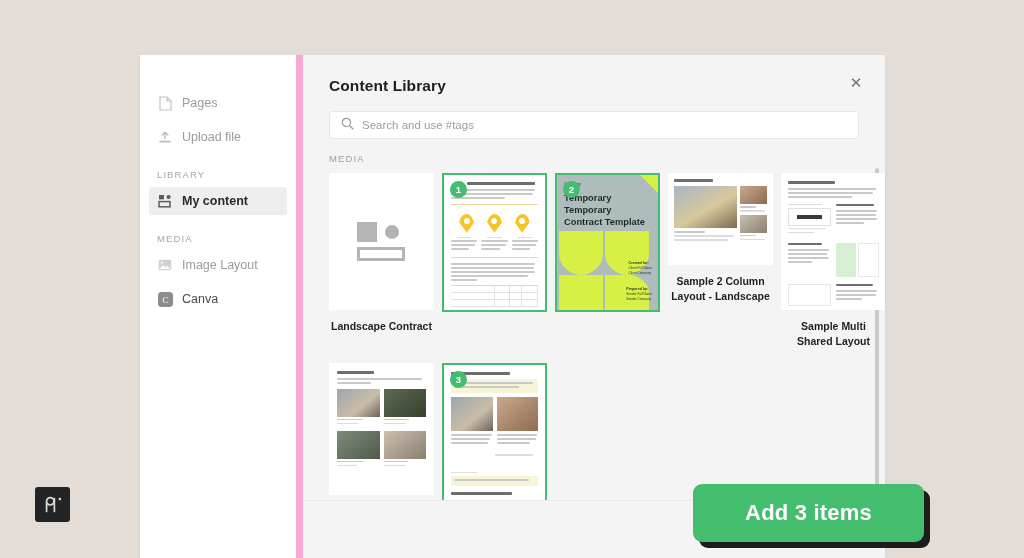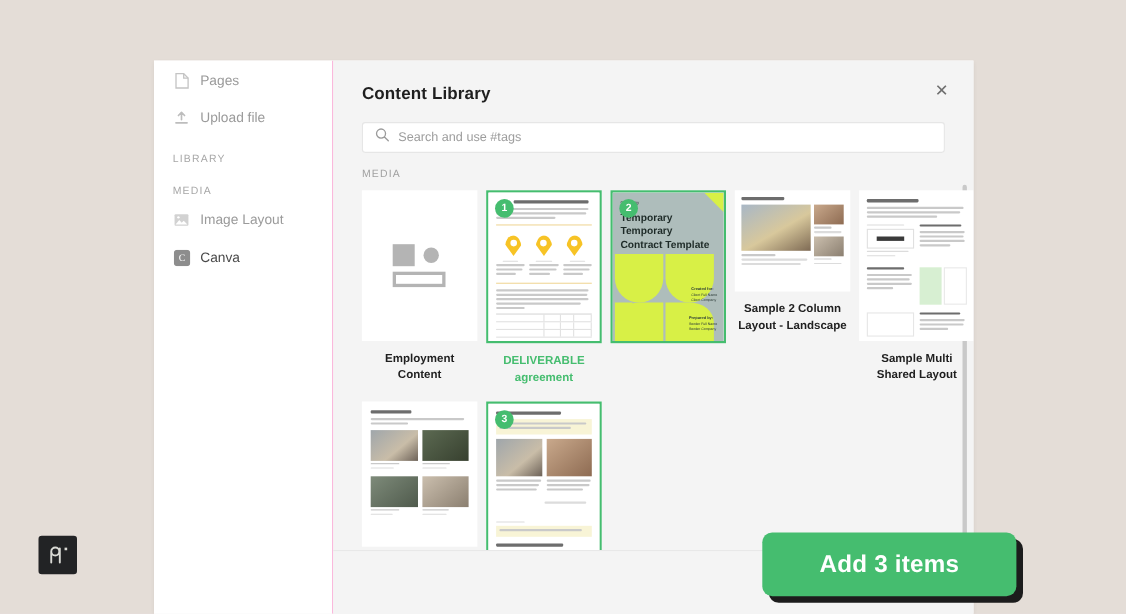--- a/index.html
+++ b/index.html
@@ -26,22 +26,22 @@
     background: #ffffff;
     display: flex;
     box-shadow: 0 1px 4px rgba(0,0,0,.06);
     overflow: hidden;
   }
 
   
   .sidebar {
     width: 163px; flex: 0 0 163px;
     background: #ffffff;
-    padding-top: 4px;
-    border-right: 1px solid #f9a8d4;
+    padding-top: 34px;
+    border-right: 7px solid #f9a8d4;
   }
   .nav-item {
     display: flex; align-items: center;
     height: 28px; margin: 0 9px;
     padding: 0 8px; border-radius: 3px;
     gap: 9px;
     font-size: 12.5px; color: #9b9b9b;
     white-space: nowrap;
   }
   .nav-item + .nav-item { margin-top: 6px; }
@@ -238,20 +238,30 @@
         <svg width="14" height="14" viewBox="0 0 14 14">
             <path d="M7 2.2v6.6M4.2 5L7 2.2 9.8 5" fill="none" stroke="#bdbdbd" stroke-width="1.5" stroke-linecap="round" stroke-linejoin="round"></path>
             <path d="M2 11.6h10" stroke="#bdbdbd" stroke-width="1.6" stroke-linecap="round"></path>
           </svg>
       </span>
       <span>Upload file</span>
     </div>
 
     <div class="section-label">LIBRARY</div>
 
+    <div class="nav-item active">
+      <span class="ico">
+        <svg width="14" height="14" viewBox="0 0 14 14">
+            <rect x="1" y="1" width="5" height="4.4" fill="#5d5d5d"></rect>
+            <circle cx="10.6" cy="3" r="2.1" fill="#5d5d5d"></circle>
+            <rect x="1" y="7.6" width="11" height="5.2" fill="none" stroke="#5d5d5d" stroke-width="1.5"></rect>
+          </svg>
+      </span>
+      <span>My content</span>
+    </div>
 
 
     <div class="section-label">MEDIA</div>
 
     <div class="nav-item">
       <span class="ico">
         <svg width="14" height="12" viewBox="0 0 14 12">
             <rect x="0.7" y="0.7" width="12.6" height="10.6" rx="1" fill="#d2d2d2"></rect>
             <path d="M1.6 10l3.4-4 2.2 2.6 1.8-1.9 3.4 3.3z" fill="#fff"></path>
             <circle cx="4.2" cy="3.6" r="1.1" fill="#fff"></circle>
@@ -301,21 +311,21 @@
             <div class="thumb ph-thumb">
               <div class="ph-glyph">
                 <div class="ph-row1">
                     <div class="ph-sq"></div>
                     <div class="ph-ci"></div>
                   </div>
                 <div class="ph-bar"></div>
               </div>
             </div>
           </div>
-          <div class="card-title">Employment Content</div>
+          <div class="card-title">Landscape Contract</div>
         </div>
 
         <div class="card sel">
           <div class="thumb-wrap">
             <div class="badge">1</div>
             <div class="thumb d1">
               <div class="doc">
                 <div class="ln h" style="width:78%; margin-left:18%;"></div>
                 <div class="ln" style="width:96%"></div>
                 <div class="ln" style="width:94%"></div>
@@ -368,21 +378,20 @@
                   <div class="tr">
                       <div style="flex:4"></div>
                       <div style="flex:1.4"></div>
                       <div style="flex:1"></div>
                       <div style="flex:1.4"></div>
                     </div>
                 </div>
               </div>
             </div>
           </div>
-          <div class="card-title">DELIVERABLE agreement</div>
         </div>
 
         <div class="card sel">
           <div class="thumb-wrap">
             <div class="badge">2</div>
             <div class="thumb d2">
               <div class="yellow" style="right:0; top:0; width:18px; height:18px; clip-path:polygon(100% 0,100% 100%,0 0);"></div>
               <div class="logo-s">Company</div>
               <div class="ttl">Temporary Temporary Contract Template</div>
               <div class="yellow" style="left:2px; top:56px; width:44px; height:44px; border-radius:0 0 50% 50%;"></div>

